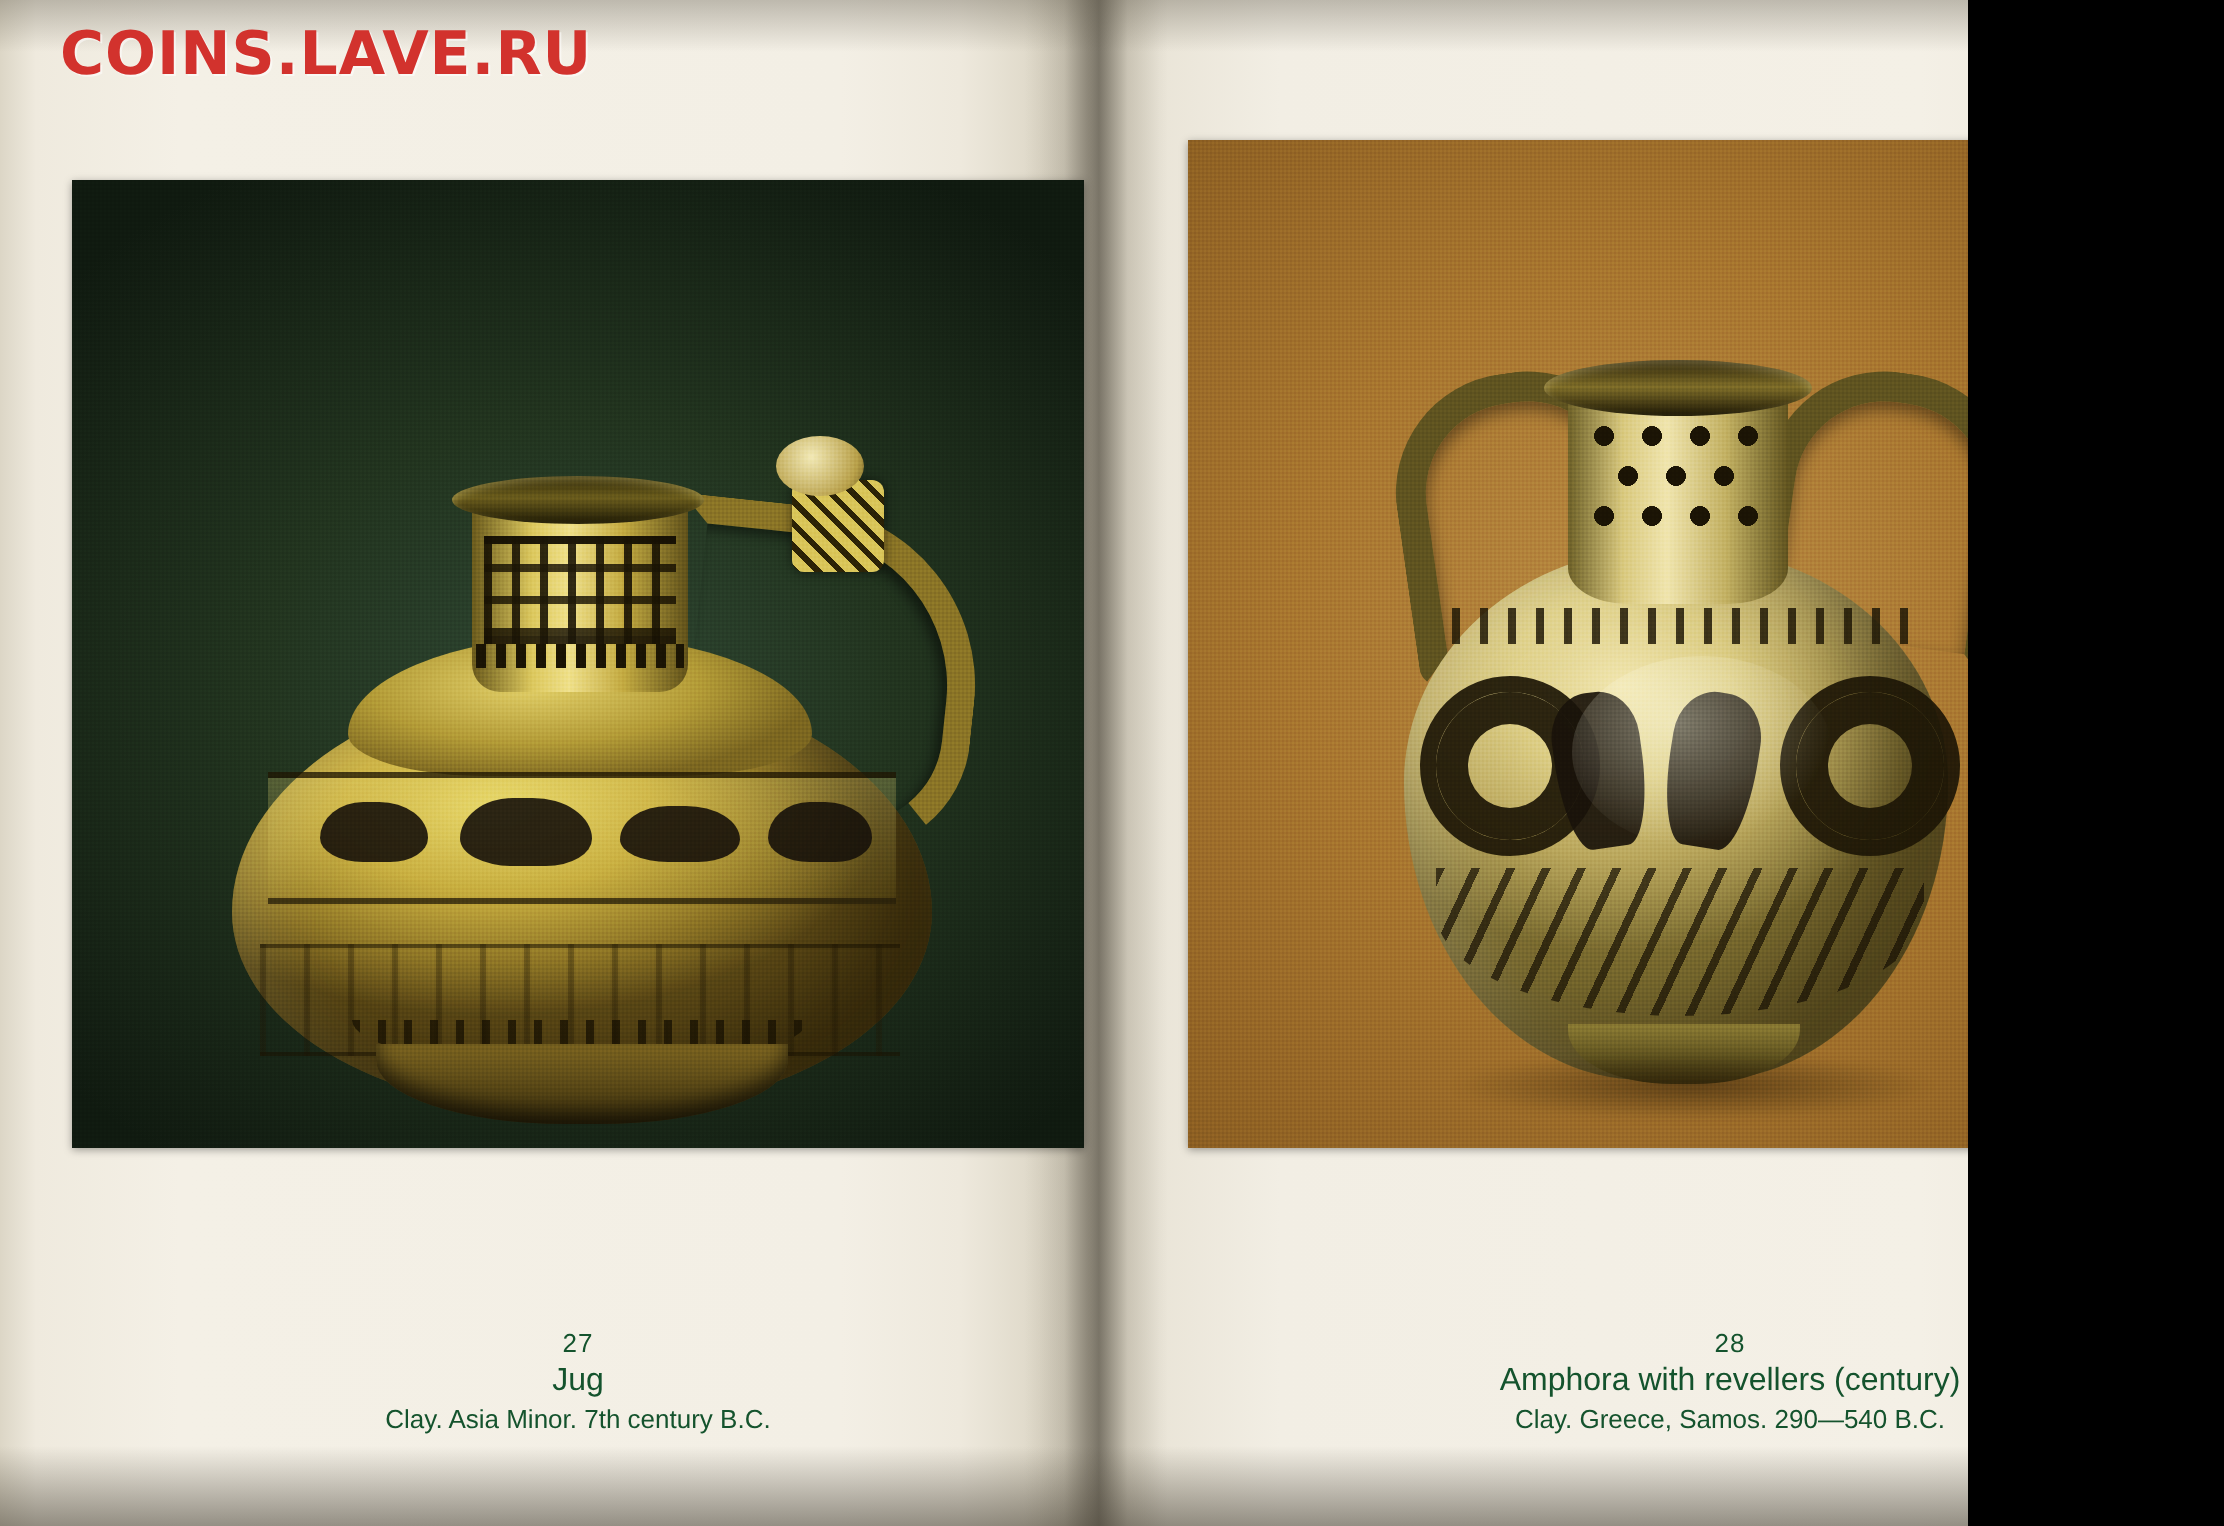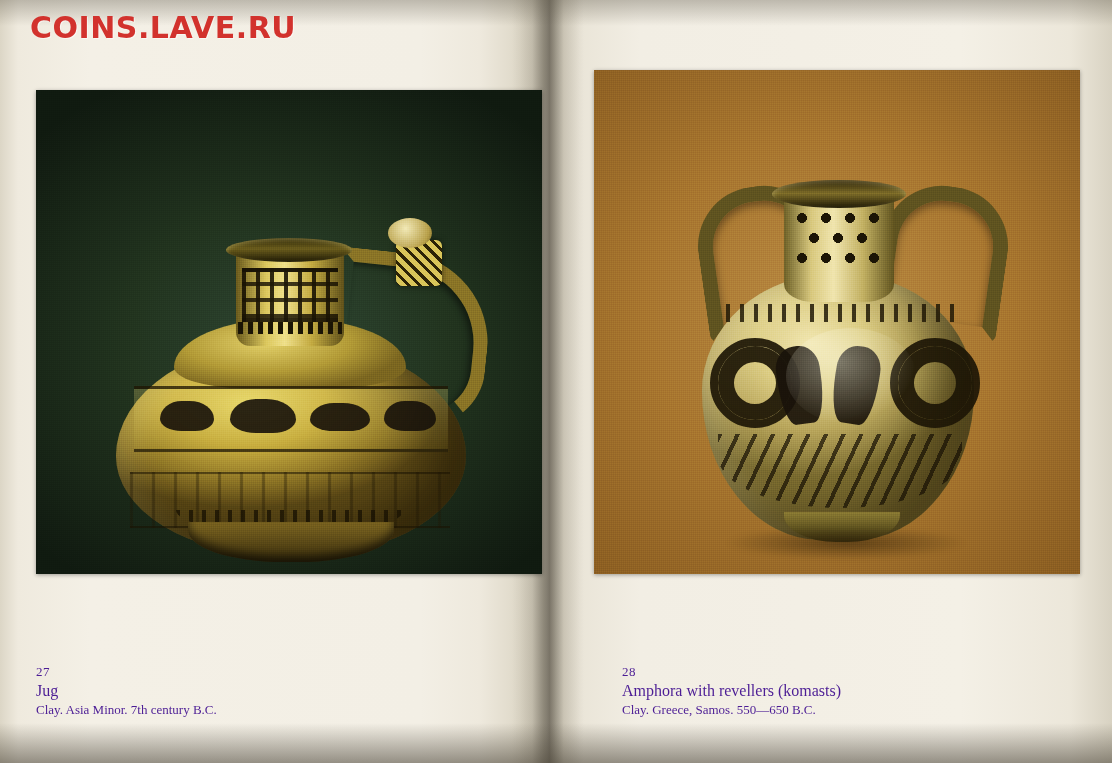--- a/index.html
+++ b/index.html
@@ -9,21 +9,21 @@
   }
   body {
     width: 1112px;
     height: 763px;
     font-family: "Liberation Serif", serif;
     overflow: hidden;
   }
 
   #page {
     position: relative;
-    width: 1112px;
+    width: 984px;
     height: 763px;
     background: #f3efe6;
     overflow: hidden;
   }
 
   
   .paper-base {
     position: absolute;
     inset: 0;
     background:
@@ -350,23 +350,23 @@
     left: 120px; top: 206px;
     width: 130px; height: 96px;
     border-radius: 50%;
     background: radial-gradient(ellipse at 40% 35%, rgba(255,255,235,0.40), rgba(255,255,235,0) 70%);
     pointer-events: none;
   }
 
   
   .caption {
     position: absolute;
-    text-align: left;
-    color: #4c1d95;
-    font-family: Liberation Serif, serif;
+    text-align: center;
+    color: #14532d;
+    font-family: Liberation Sans, sans-serif;
     line-height: 1.25;
   }
   #caption-left { left: 36px; top: 664px; width: 506px; }
   #caption-right { left: 622px; top: 664px; width: 486px; }
   .cap-num { font-size: 13px; letter-spacing: 0.5px; }
   .cap-title { font-size: 16px; margin-top: 1px; }
   .cap-sub { font-size: 13px; margin-top: 1px; }
 </style>
 </head>
 <body>
@@ -432,17 +432,17 @@
   </div>
 
   <div class="caption" id="caption-left">
     <div class="cap-num">27</div>
     <div class="cap-title">Jug</div>
     <div class="cap-sub">Clay. Asia Minor. 7th century B.C.</div>
   </div>
 
   <div class="caption" id="caption-right">
     <div class="cap-num">28</div>
-    <div class="cap-title">Amphora with revellers (komasts)</div>
-    <div class="cap-sub">Clay. Greece, Samos. 550—650 B.C.</div>
+    <div class="cap-title">Amphora with revellers (century)</div>
+    <div class="cap-sub">Clay. Greece, Samos. 290—540 B.C.</div>
   </div>
 
 </div>
 
 </body></html>

